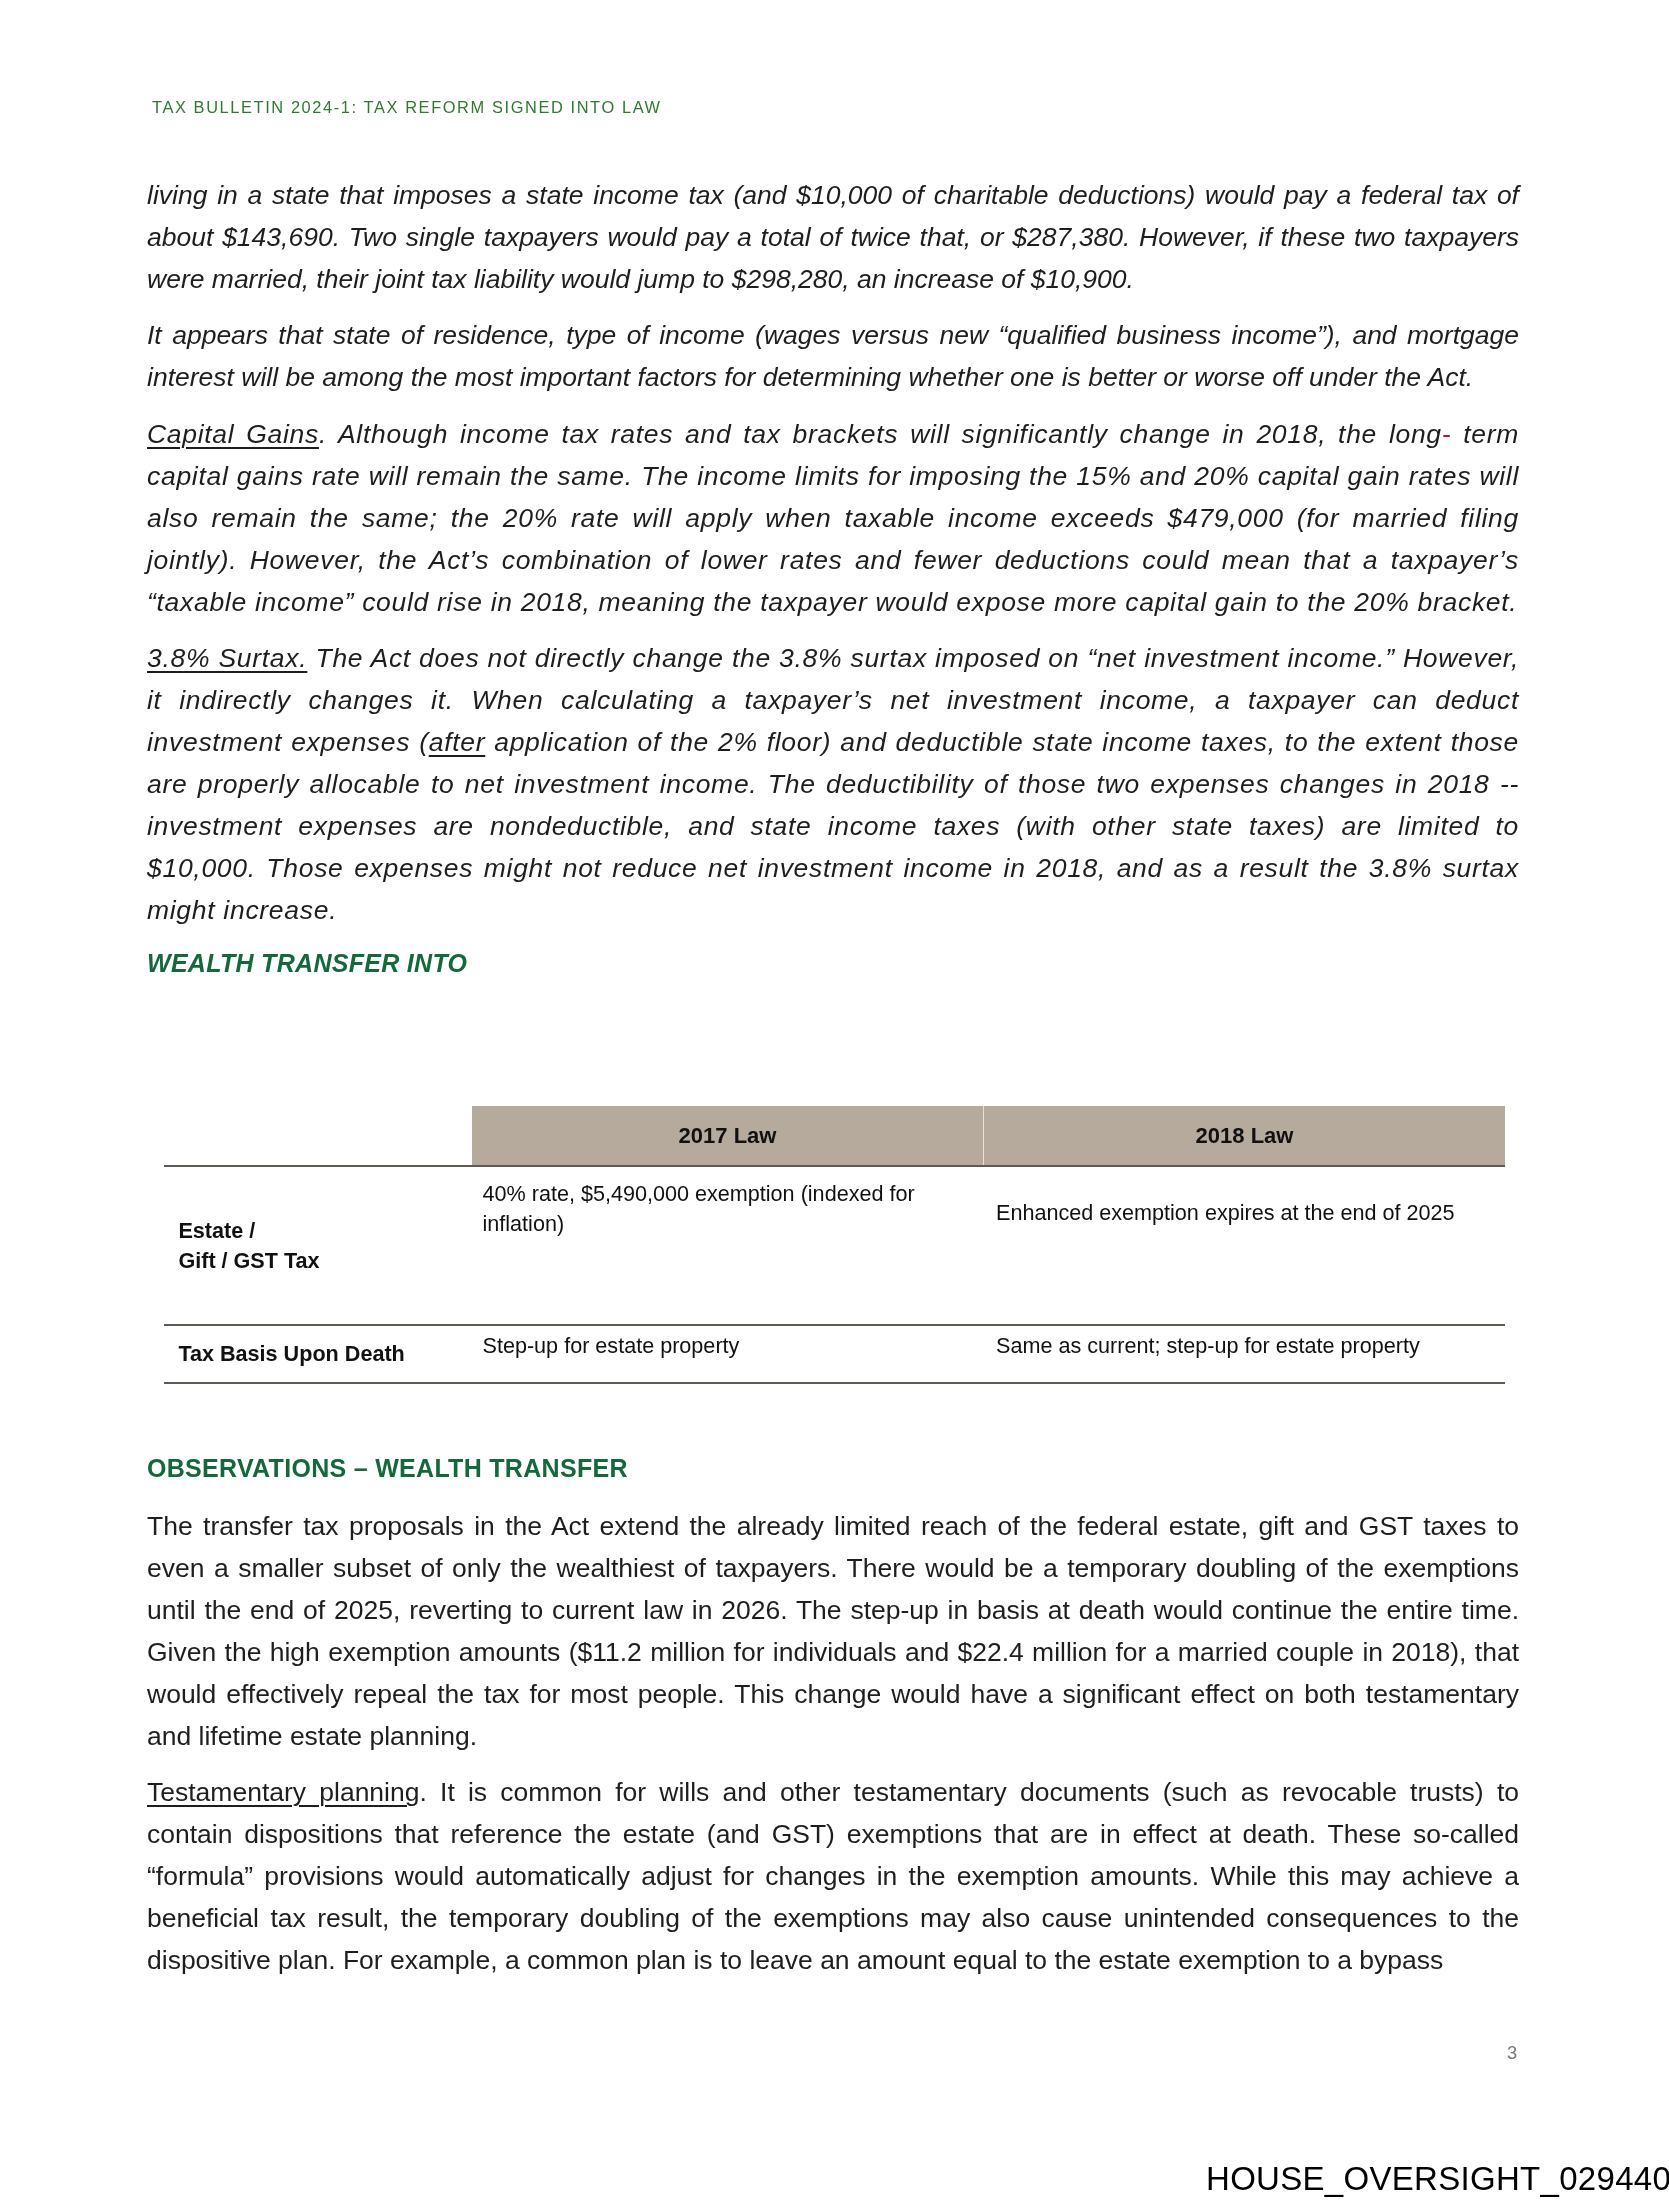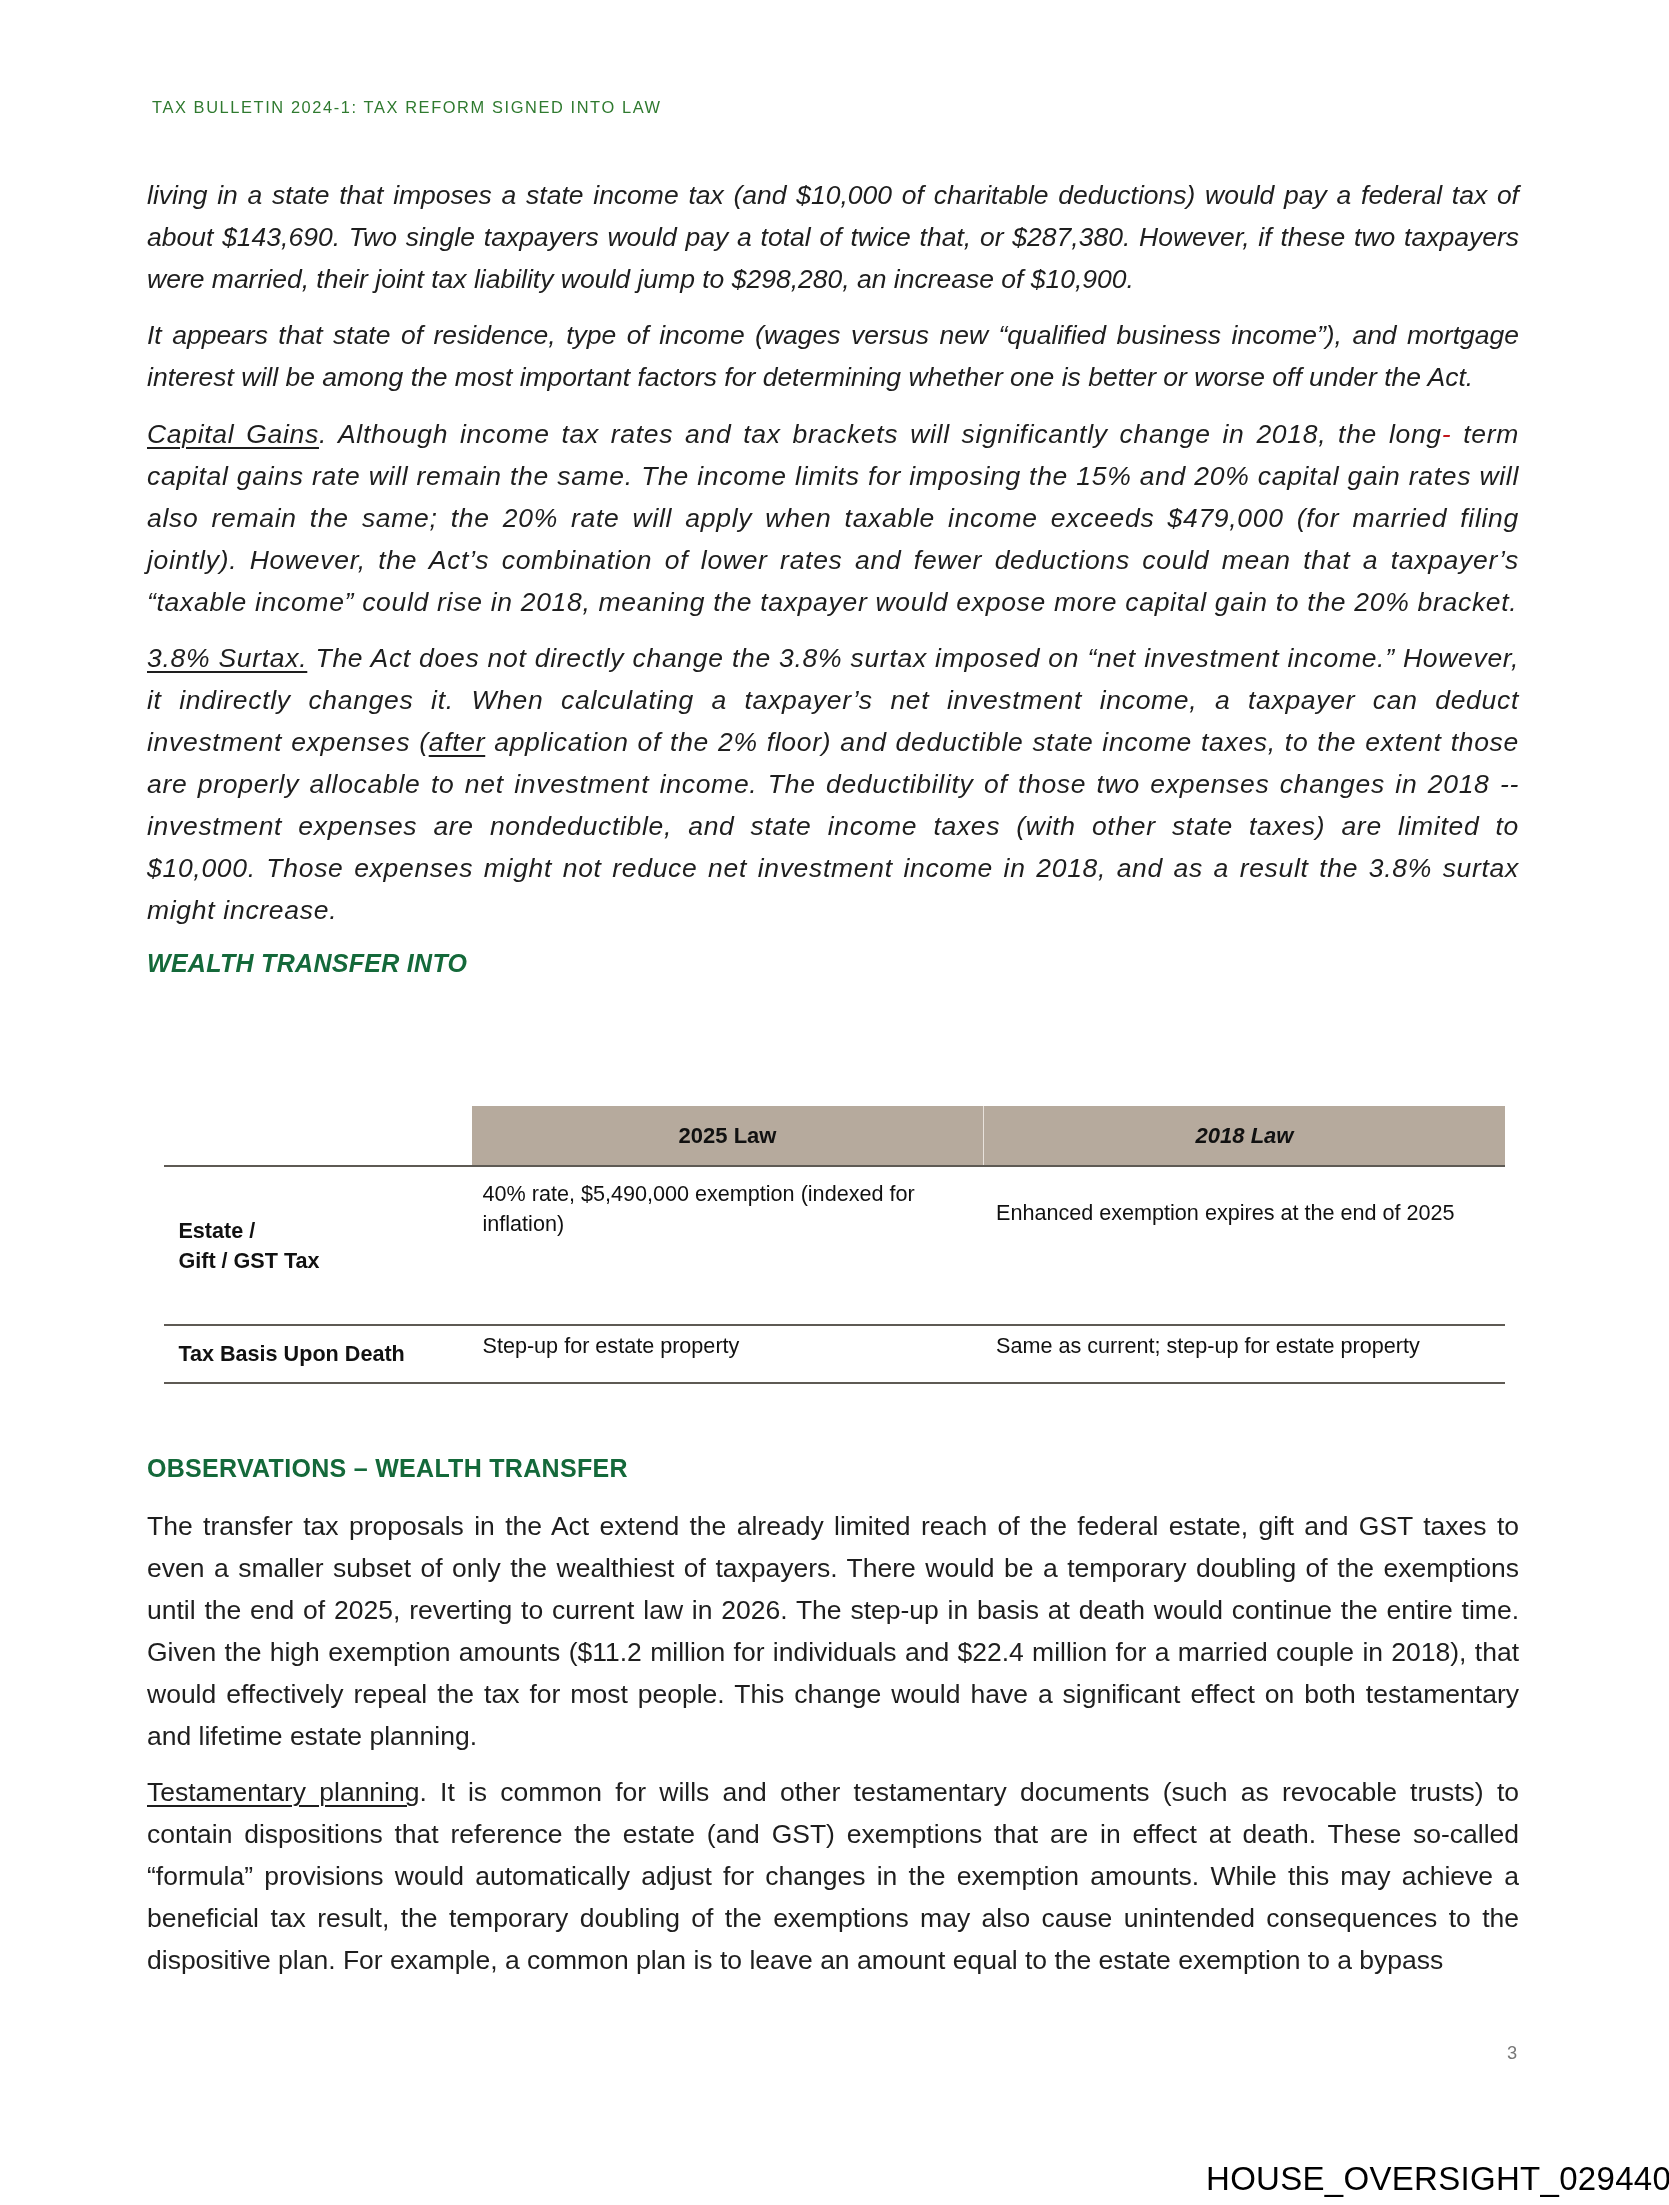--- a/index.html
+++ b/index.html
@@ -23,21 +23,21 @@
     margin: 18.3px 0 0 0; font-size: 25px; font-weight: bold; color: #14693a;
     letter-spacing: 0.3px;
   }
   
   .tbl { position: absolute; left: 164px; top: 1106px; width: 1341px; }
   .tbl-head { display: flex; height: 59px; border-bottom: 2.6px solid #5e5a54; }
   .tbl-head .blank { width: 308px; }
   .tbl-head .h { background: #b6aa9d; display: flex; align-items: center; justify-content: center;
     font-weight: bold; font-size: 22px; color: #111; }
   .tbl-head .h1 { width: 511px; border-right: 1.3px solid #e8e2dc; }
-  .tbl-head .h2 { width: 521px; font-style: italic; }
+  .tbl-head .h2 { width: 521px; }
   .row { display: flex; border-bottom: 2.6px solid #5e5a54; }
   .row .c0 { width: 308px; padding-left: 14.4px; box-sizing: border-box; font-weight: bold; font-size: 21.6px;
     display: flex; align-items: center; line-height: 30px; color: #111; }
   .row .c1 { width: 511px; padding-left: 10.5px; box-sizing: border-box; font-size: 21.6px; line-height: 30px; color: #111; }
   .row .c2 { width: 521px; padding-left: 13px; box-sizing: border-box; font-size: 21.6px; line-height: 30px; color: #111; }
   .row1 { height: 157px; }
   .row1 .c1, .row1 .c2 { padding-top: 11.8px; }
   .row1 .c2 .note { margin-top: 19px; }
   .row2 { height: 56px; }
   .row2 .c0 { align-items: center; }
@@ -56,21 +56,21 @@
   <p class="body">living in a state that imposes a state income tax (and $10,000 of charitable deductions) would pay a federal tax of about $143,690.  Two single taxpayers would pay a total of twice that, or $287,380.  However, if these two taxpayers were married, their joint tax liability would jump to $298,280, an increase of $10,900.</p>
   <p class="body">It appears that state of residence, type of income (wages versus new “qualified business income”), and mortgage interest will be among the most important factors for determining whether one is better or worse off under the Act.</p>
   <p class="body wide"><span class="u">Capital Gains</span><span>.  Although income tax rates and tax brackets will significantly change in 2018, the long</span><span class="red">-</span><span> term capital gains rate will remain the same. The income limits for imposing the 15% and 20% capital gain rates will also remain the same; the 20% rate will apply when taxable income exceeds $479,000 (for married filing jointly). However, the Act’s combination of lower rates and fewer deductions could mean that a taxpayer’s “taxable income” could rise in 2018, meaning the taxpayer would expose more capital gain to the 20% bracket.</span></p>
   <p class="body wide"><span class="u">3.8% Surtax.</span><span>  The Act does not directly change the 3.8% surtax imposed on “net investment income.”  However, it indirectly changes it.  When calculating a taxpayer’s net investment income, a taxpayer can deduct investment expenses (</span><span class="u">after</span><span> application of the 2% floor) and deductible state income taxes, to the extent those are properly allocable to net investment income.  The deductibility of those two expenses changes in 2018 -- investment expenses are nondeductible, and state income taxes (with other state taxes) are limited to $10,000.  Those expenses might not reduce net investment income in 2018, and as a result the 3.8% surtax might increase.</span></p>
   <h2 class="section">WEALTH TRANSFER INTO</h2>
 </div>
 
 <div class="tbl">
   <div class="tbl-head">
     <div class="blank"></div>
-    <div class="h h1">2025 Law</div>
+    <div class="h h1">2017 Law</div>
     <div class="h h2">2018 Law</div>
   </div>
   <div class="row row1">
     <div class="c0">
       <div>
         <div>Estate /</div>
         <div>Gift / GST Tax</div>
       </div>
     </div>
     <div class="c1">40% rate, $5,490,000 exemption (indexed for inflation)</div>

